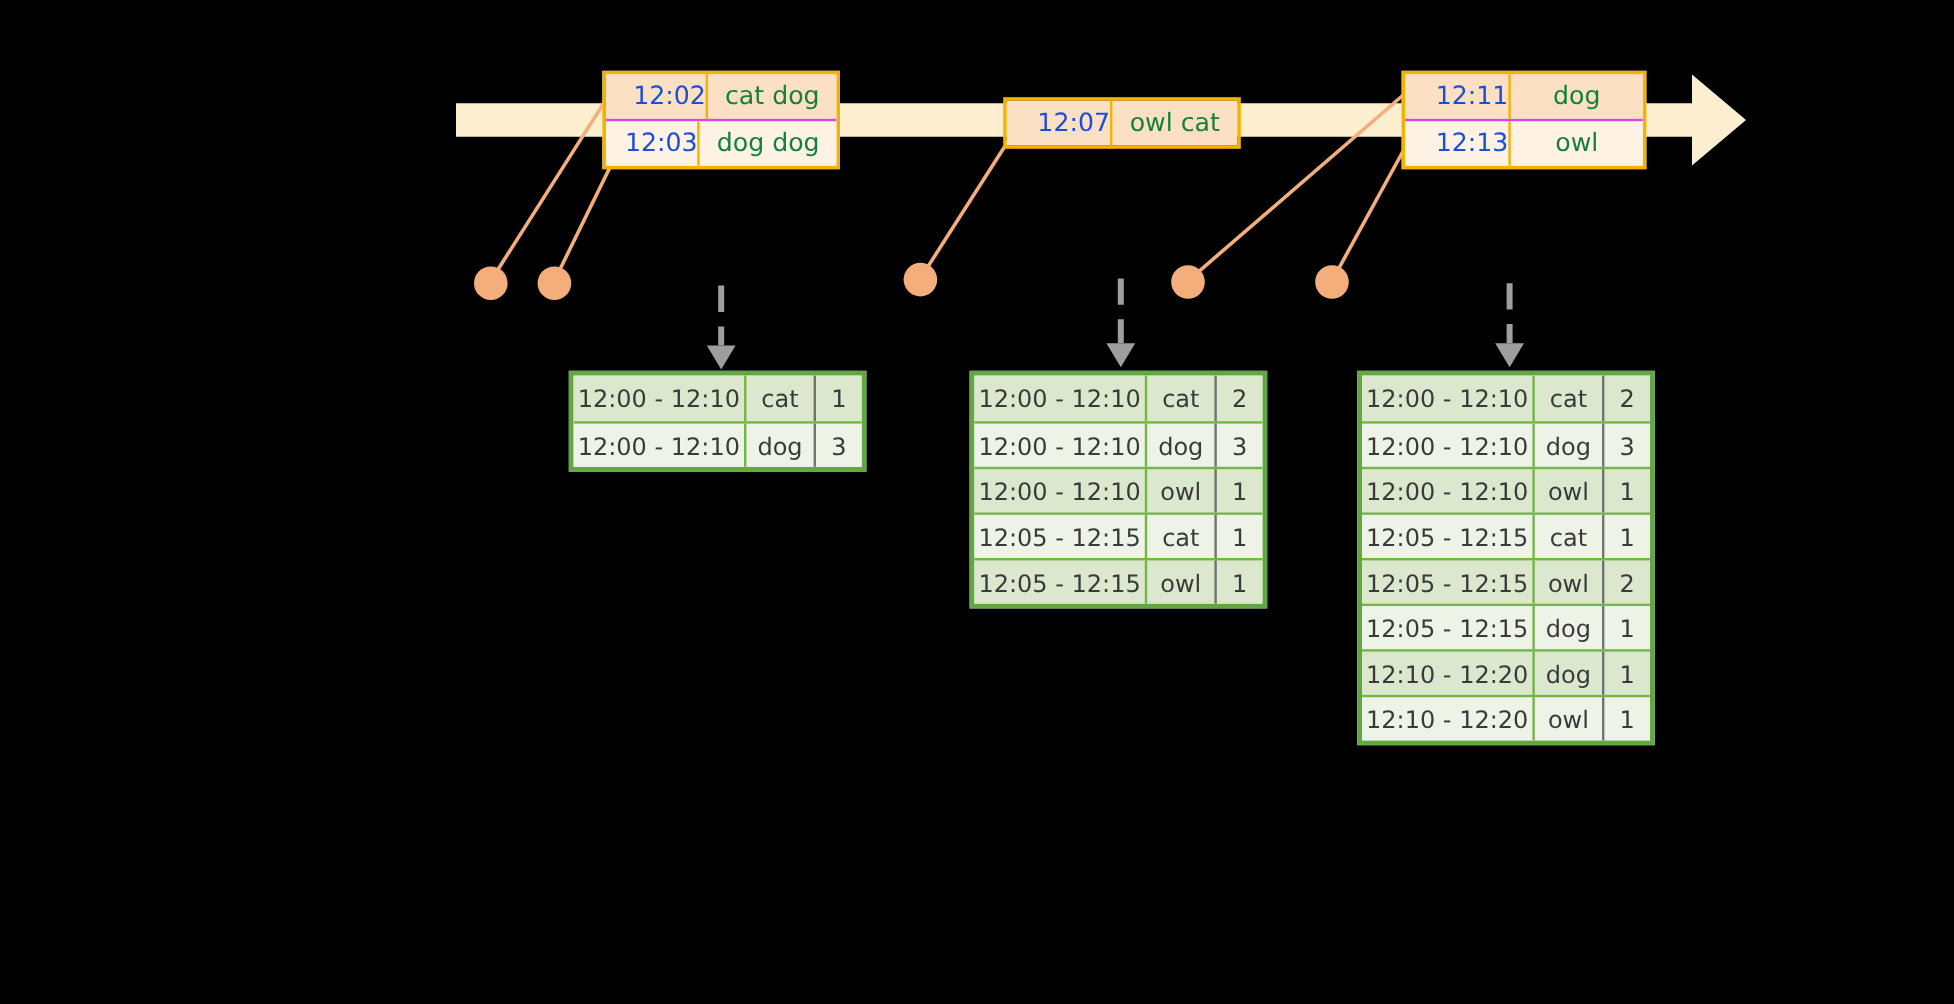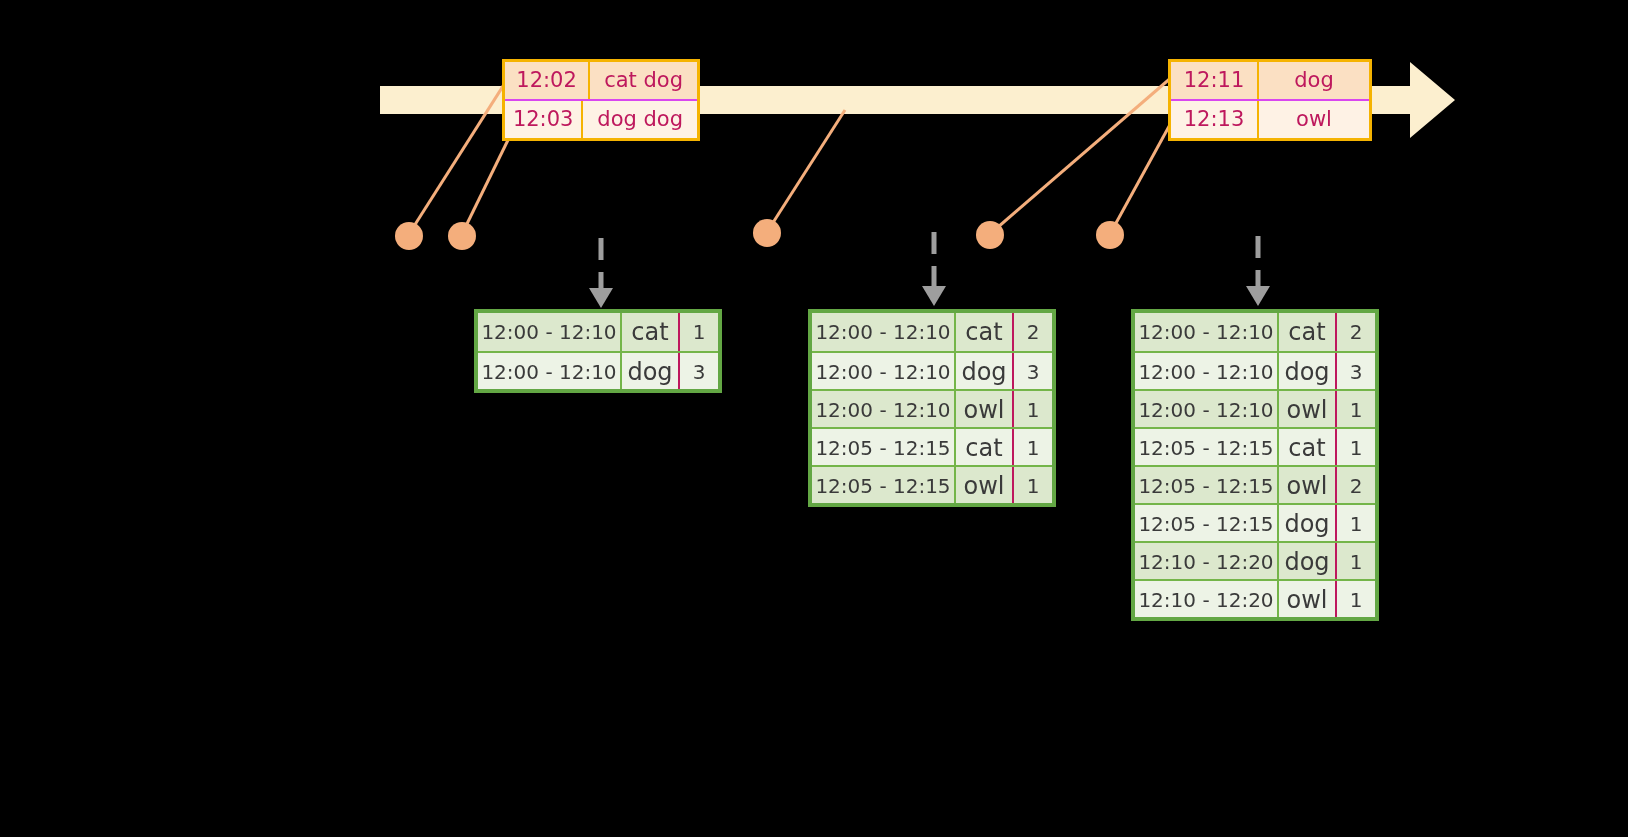--- a/index.html
+++ b/index.html
@@ -41,32 +41,32 @@
   }
   .event-row + .event-row {
     border-top: 2px solid #d946ef;
   }
   .event-row.shade-a { background: #FBE0C3; }
   .event-row.shade-b { background: #FEF2E5; }
   .event-time {
     width: 88px;
     box-sizing: border-box;
     border-right: 2px solid #F5B301;
-    text-align: center;
+    text-align: right;
     font-size: 21px;
-    color: #be185d;
+    color: #1d4ed8;
     line-height: 37px;
     height: 37px;
     white-space: nowrap;
   }
   .event-words {
     box-sizing: border-box;
     text-align: center;
     font-size: 21px;
-    color: #be185d;
+    color: #15803d;
     line-height: 37px;
     height: 37px;
     white-space: nowrap;
     padding: 0 14px;
     flex: 1 1 auto;
   }
   
   .result-table {
     position: absolute;
     border: 4px solid #63A744;
@@ -87,23 +87,23 @@
     box-sizing: border-box;
     border-right: 2px solid #74B549;
     text-align: center;
     font-size: 20px;
     color: #3a3a3a;
     line-height: 38px;
     white-space: nowrap;
   }
   .res-key {
     box-sizing: border-box;
-    border-right: 2px solid #be185d;
-    text-align: center;
-    font-size: 24px;
+    border-right: 2px solid #737373;
+    text-align: center;
+    font-size: 20px;
     color: #3a3a3a;
     line-height: 38px;
     white-space: nowrap;
   }
   .res-val {
     box-sizing: border-box;
     text-align: center;
     font-size: 20px;
     color: #3a3a3a;
     line-height: 38px;
@@ -164,20 +164,26 @@
     <div class="event-row shade-a">
       <span class="event-time">12:02</span>
       <span class="event-words">cat dog</span>
     </div>
     <div class="event-row shade-b">
       <span class="event-time">12:03</span>
       <span class="event-words">dog dog</span>
     </div>
   </div>
 
+  <div class="event-group" id="group-2" style="left:836px; top:81px; width:198px;">
+    <div class="event-row shade-a">
+      <span class="event-time">12:07</span>
+      <span class="event-words">owl cat</span>
+    </div>
+  </div>
 
   <div class="event-group" id="group-3" style="left:1168px; top:59px; width:204px;">
     <div class="event-row shade-a">
       <span class="event-time">12:11</span>
       <span class="event-words">dog</span>
     </div>
     <div class="event-row shade-b">
       <span class="event-time">12:13</span>
       <span class="event-words">owl</span>
     </div>

